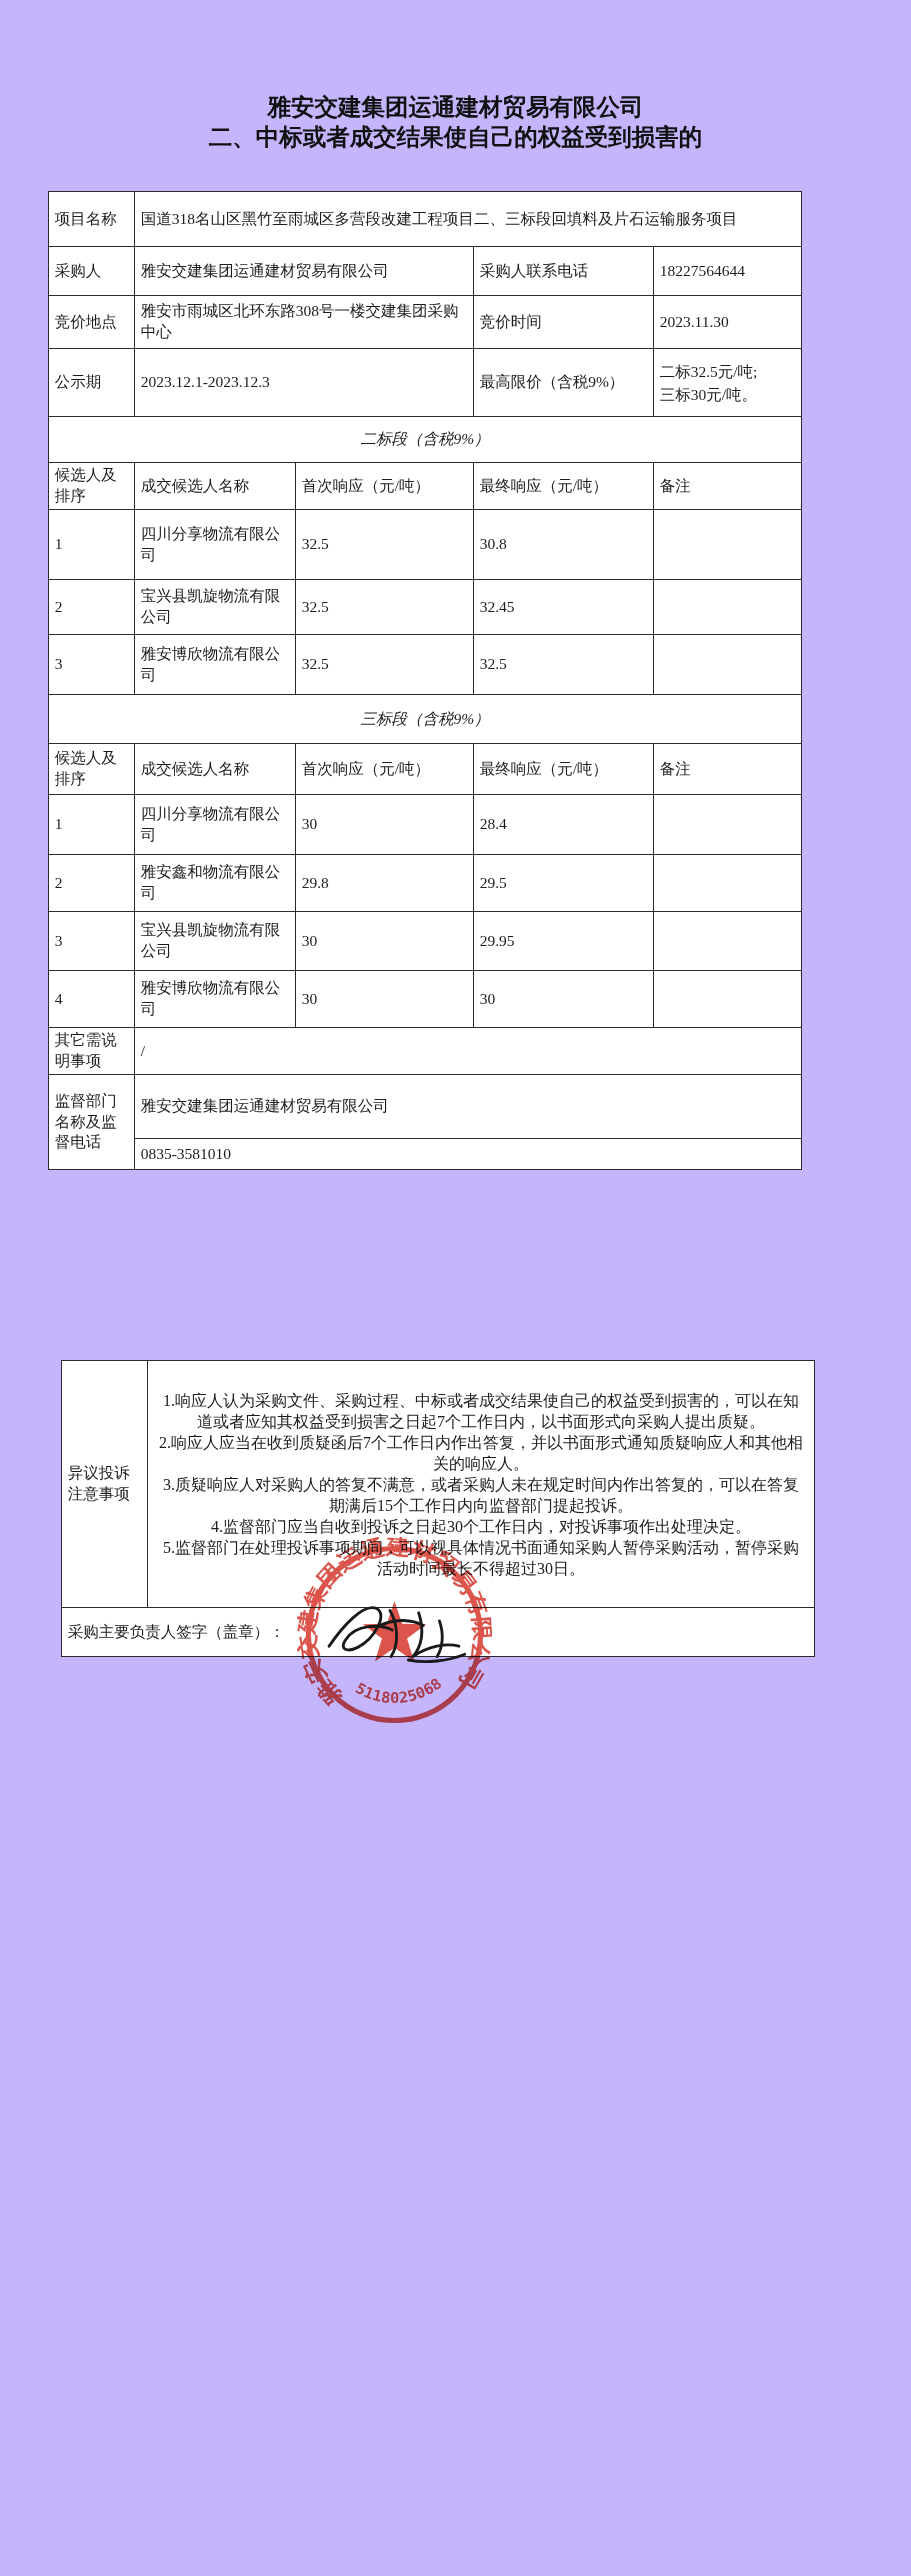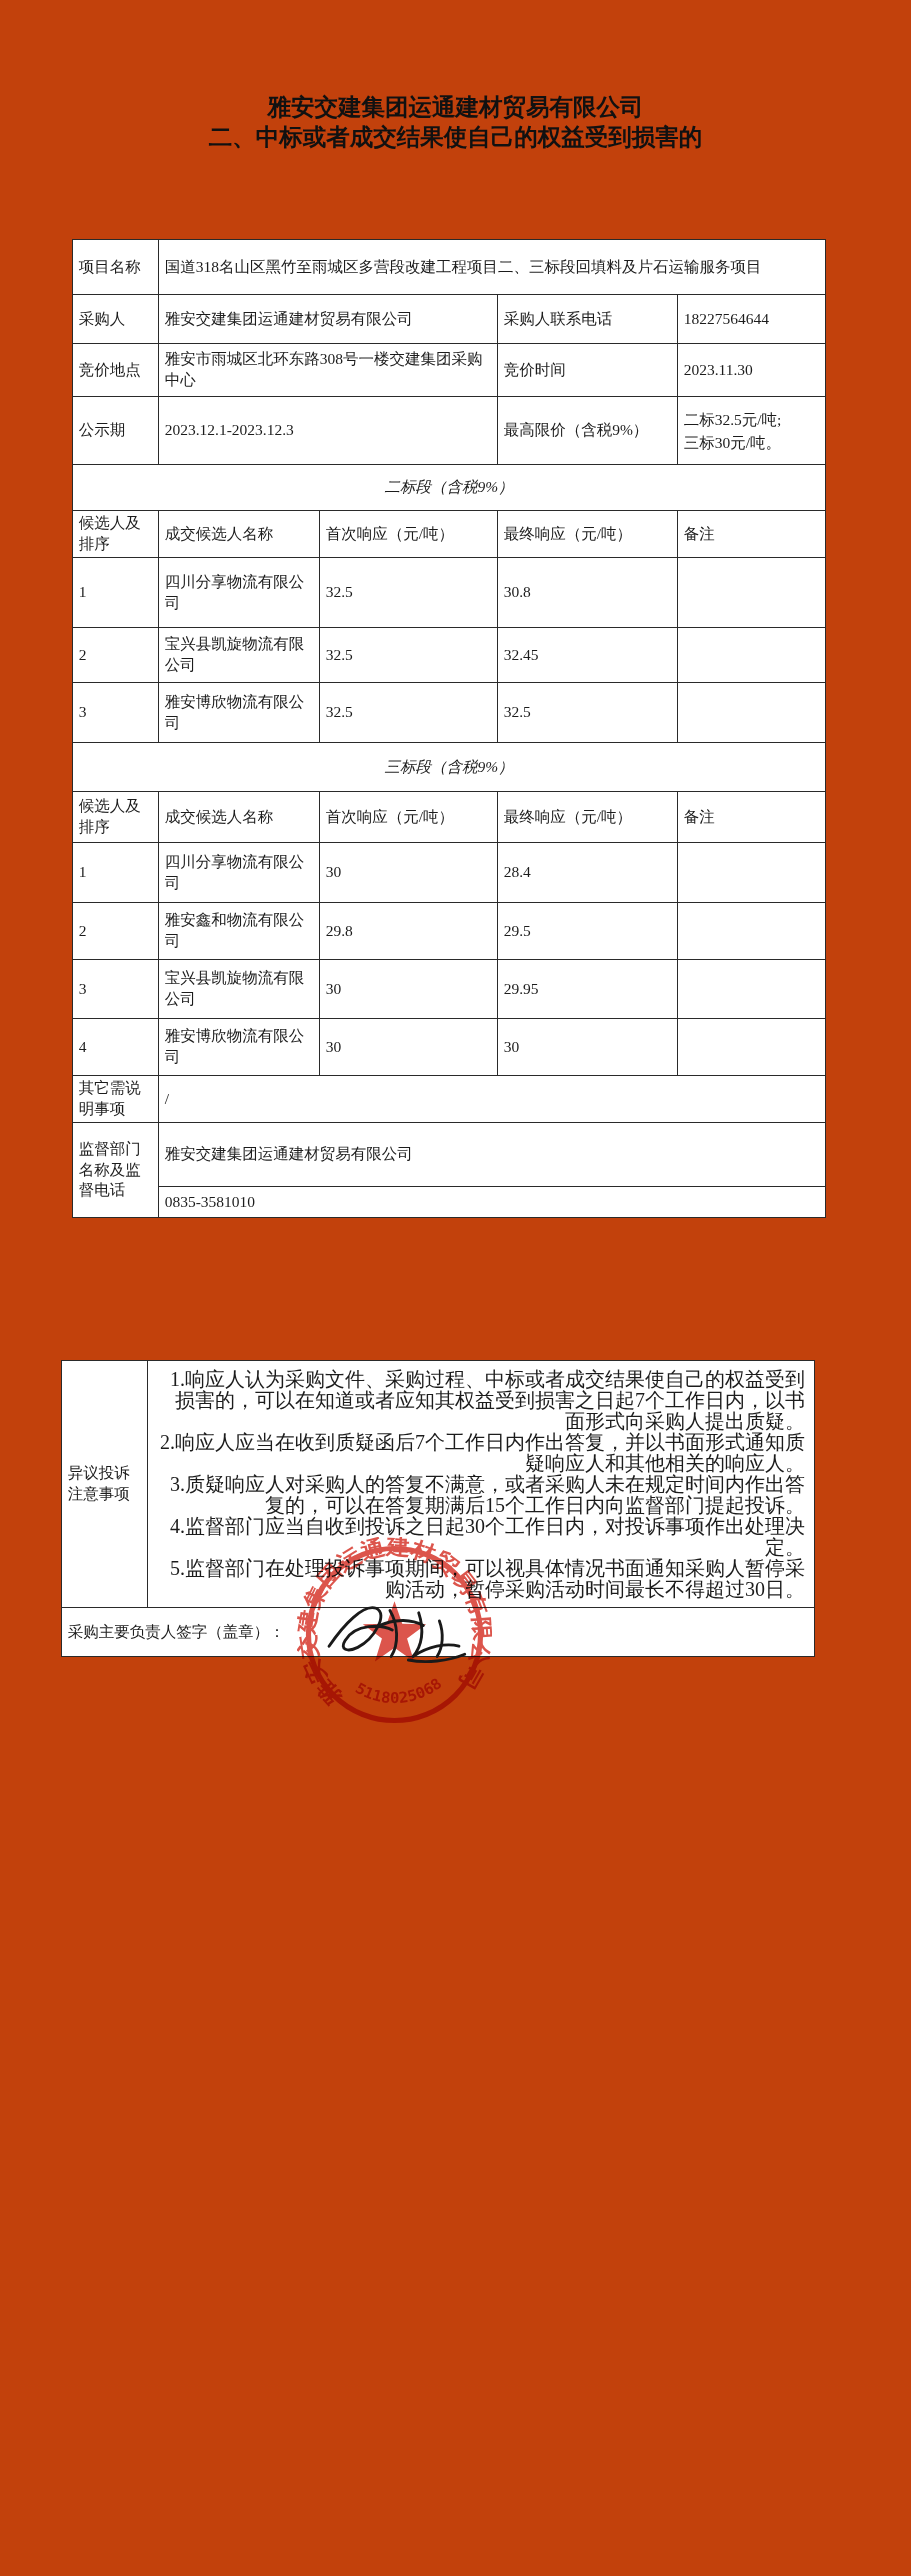--- a/index.html
+++ b/index.html
@@ -1,37 +1,37 @@
 <!DOCTYPE html>
 <html style="font-size:9.2px"><head>
 <meta charset="utf-8">
 <style>
   html,body{margin:0;padding:0;background:#ffffff;}
-  .page{position:relative;width:911px;height:2576px;background:#c2410c;overflow:hidden;
+  .page{position:relative;width:911px;height:2576px;background:#c4b5fd;overflow:hidden;
         font-family:"Liberation Serif","DejaVu Serif",serif;color:#1c1c1c;}
   .title-block{position:absolute;top:92px;left:0;width:911px;text-align:center;
         font-family:"Liberation Sans","DejaVu Sans",sans-serif;
         font-weight:700;font-size:23.5px;line-height:30px;color:#111;}
   .doc-table{position:absolute;border-collapse:collapse;table-layout:fixed;width:753px;
         background:#fff;}
   .doc-table td{border:1.4px solid #2a2a2a;font-size:15.5px;line-height:20.7px;
         padding:2.3px 5.7px;vertical-align:middle;color:#1c1c1c;word-break:break-all;}
-  .main-table{left:72px;top:191px;border:1.7px solid #222;margin-top:48px;}
+  .main-table{left:48px;top:191px;border:1.7px solid #222;}
   .notice-table{left:61px;top:1360px;border:1.7px solid #222;}
   .tl{text-align:left;}
   .tc{text-align:left;}
   .sec-head{text-align:center;font-size:16px;font-style:italic;}
   .h-a{height:55px}.h-b{height:49px}.h-c{height:53px}.h-d{height:68px}
   .h-e{height:46px}.h-f{height:45px}.h-g{height:70px}.h-h{height:55px}.h-i{height:60px}
   .h-e2{height:49px}.h-f2{height:51px}
   .h-j{height:60px}.h-k{height:57px}.h-l{height:59px}.h-m{height:57px}
   .h-n{height:37px}.h-o{height:64px}.h-p{height:31px}
   .h-notice{height:247px}.h-sign{height:49px}
   .notice-label{font-size:16px;}
-  .notice-body p{margin:0;padding:0 3.4px;font-size:20px;line-height:21px;text-align:right;}
+  .notice-body p{margin:0;padding:0 3.4px;font-size:16px;line-height:21px;text-align:center;}
   .notice-body{vertical-align:middle;}
   .sign-cell{font-size:16px;text-align:left;padding-left:6.9px;vertical-align:middle;}
   .maxprice div{line-height:23px;}
   .seal{position:absolute;left:297px;top:1537px;width:195px;height:195px;
         mix-blend-mode:multiply;opacity:0.92;z-index:5;}
   .signature{position:absolute;left:322px;top:1591px;width:167px;height:92px;z-index:6;}
 </style>
 </head>
 <body>
 

